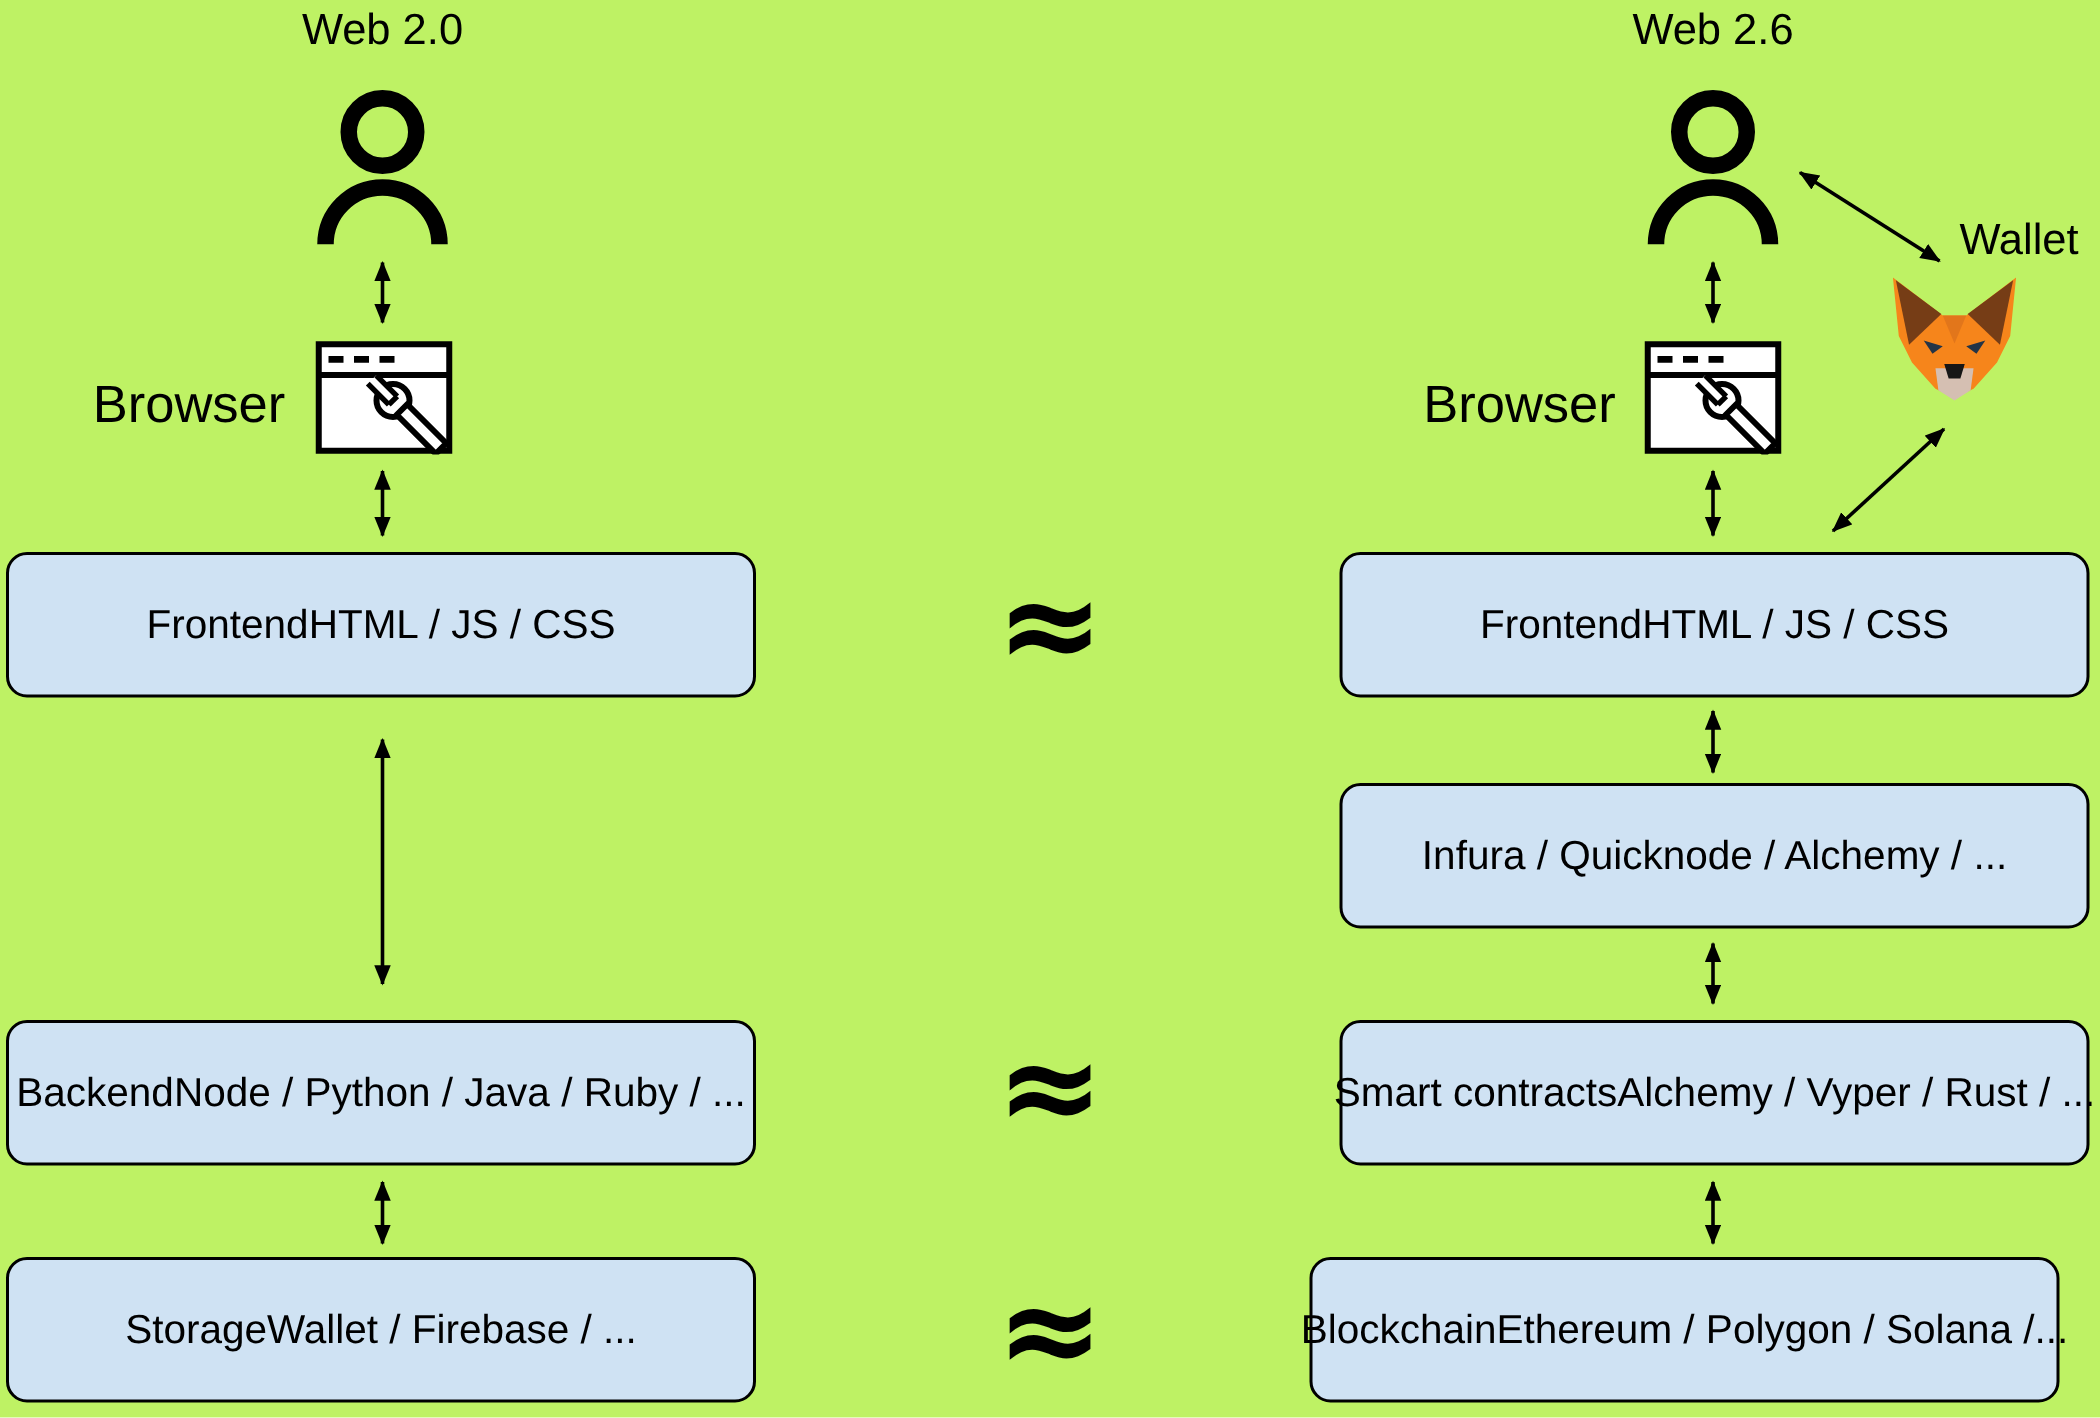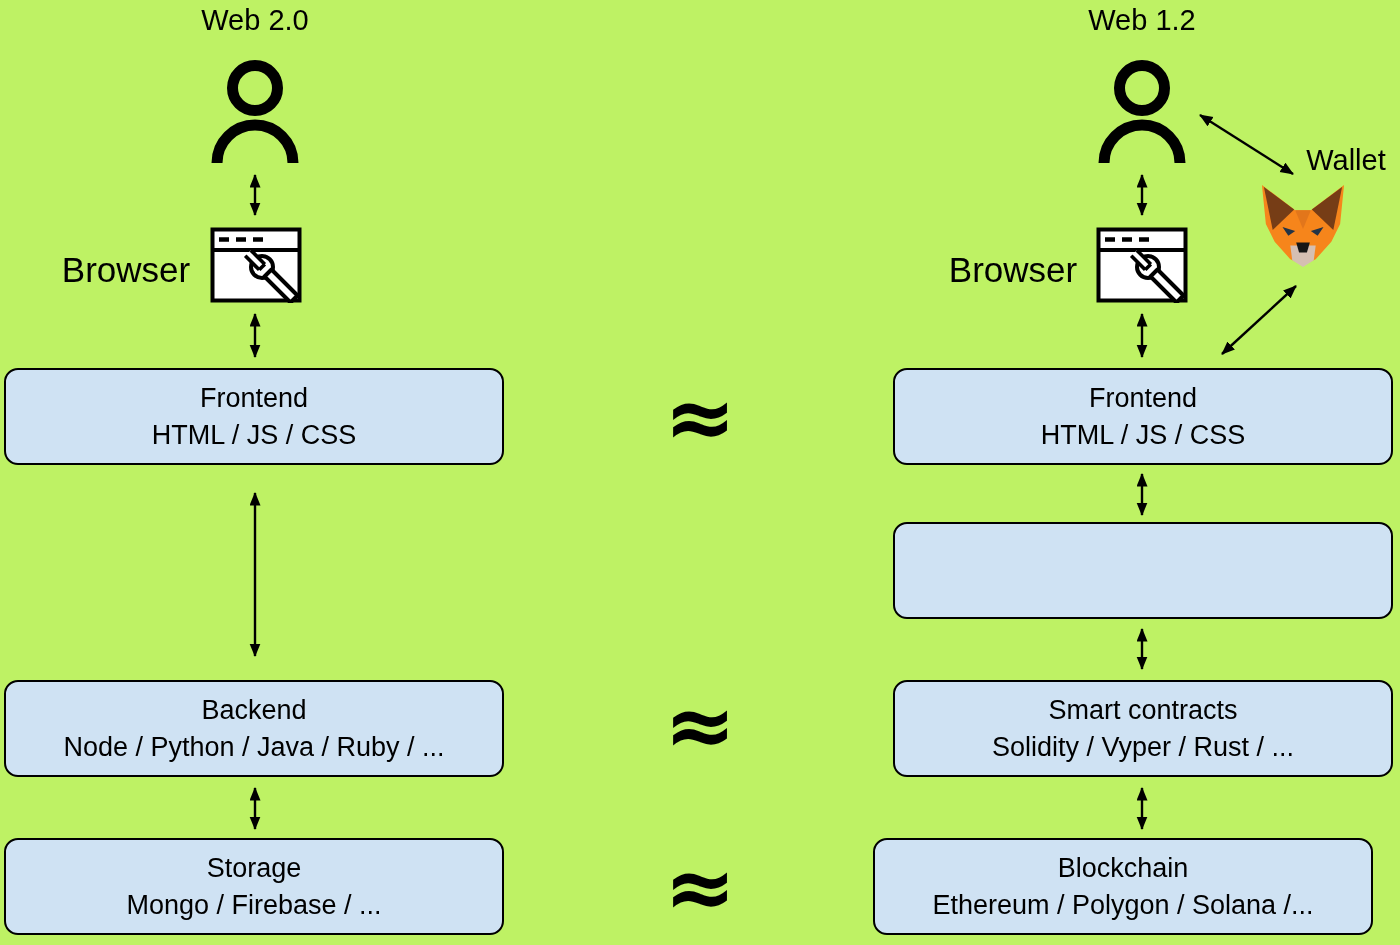--- a/index.html
+++ b/index.html
@@ -19,21 +19,21 @@
     font-size:35px; text-align:center; color:#000;
   }
   .wallet-label {
     position:absolute; left:1296px; top:144px; width:100px;
     font-size:29px; text-align:center; color:#000;
   }
   .box {
     position:absolute; width:500px; height:97px;
     background:#cfe2f3; border:2px solid #000000; border-radius:14px;
     box-sizing:border-box;
-    display:flex; flex-direction:column; align-items:center; justify-content:center;
+    display:flex; align-items:center; justify-content:center;
   }
   .box-line { font-size:27px; line-height:37px; text-align:center; white-space:nowrap; }
   .approx {
     position:absolute; width:120px; height:76px; left:640px;
     display:flex; align-items:center; justify-content:center;
     font-size:86px; font-weight:bold; color:#000;
     font-family:"DejaVu Sans","Liberation Sans",sans-serif;
   }
   .arrows { position:absolute; left:0; top:0; pointer-events:none; }
   svg { display:block; }
@@ -58,21 +58,21 @@
       <line x1="1142" y1="314" x2="1142" y2="357" marker-start="url(#ah)" marker-end="url(#ah)"></line>
       <line x1="1142" y1="474" x2="1142" y2="515" marker-start="url(#ah)" marker-end="url(#ah)"></line>
       <line x1="1142" y1="629" x2="1142" y2="669" marker-start="url(#ah)" marker-end="url(#ah)"></line>
       <line x1="1142" y1="788" x2="1142" y2="829" marker-start="url(#ah)" marker-end="url(#ah)"></line>
       <line x1="1200" y1="115" x2="1293" y2="174" marker-start="url(#ah)" marker-end="url(#ah)"></line>
       <line x1="1296" y1="286" x2="1222" y2="354" marker-start="url(#ah)" marker-end="url(#ah)"></line>
     </g>
   </svg>
 
   <div class="col-title" style="left:105px;">Web 2.0</div>
-  <div class="col-title" style="left:992px;">Web 1.2</div>
+  <div class="col-title" style="left:992px;">Web 2.6</div>
 
   <svg class="abs" style="left:208px; top:60px;" width="94" height="103" viewBox="0 0 94 103">
     <circle cx="47" cy="28" r="22.5" fill="none" stroke="#000" stroke-width="11"></circle>
     <path d="M 9 103 A 38 38 0 0 1 85 103" fill="none" stroke="#000" stroke-width="11"></path>
   </svg>
 
   <svg class="abs" style="left:1095px; top:60px;" width="94" height="103" viewBox="0 0 94 103">
     <circle cx="47" cy="28" r="22.5" fill="none" stroke="#000" stroke-width="11"></circle>
     <path d="M 9 103 A 38 38 0 0 1 85 103" fill="none" stroke="#000" stroke-width="11"></path>
   </svg>
@@ -131,32 +131,33 @@
   <div class="box" style="left:4px; top:368px;">
     <div class="box-line">Frontend</div>
     <div class="box-line">HTML / JS / CSS</div>
   </div>
   <div class="box" style="left:4px; top:680px;">
     <div class="box-line">Backend</div>
     <div class="box-line">Node / Python / Java / Ruby / ...</div>
   </div>
   <div class="box" style="left:4px; top:838px;">
     <div class="box-line">Storage</div>
-    <div class="box-line">Mongo / Firebase / ...</div>
+    <div class="box-line">Wallet / Firebase / ...</div>
   </div>
 
   <div class="box" style="left:893px; top:368px;">
     <div class="box-line">Frontend</div>
     <div class="box-line">HTML / JS / CSS</div>
   </div>
   <div class="box" style="left:893px; top:522px;">
+    <div class="box-line">Infura / Quicknode / Alchemy / ...</div>
   </div>
   <div class="box" style="left:893px; top:680px;">
     <div class="box-line">Smart contracts</div>
-    <div class="box-line">Solidity / Vyper / Rust / ...</div>
+    <div class="box-line">Alchemy / Vyper / Rust / ...</div>
   </div>
   <div class="box" style="left:873px; top:838px;">
     <div class="box-line">Blockchain</div>
     <div class="box-line">Ethereum / Polygon / Solana /...</div>
   </div>
 
   <div class="approx" style="top:379px;">≈</div>
   <div class="approx" style="top:687px;">≈</div>
   <div class="approx" style="top:849px;">≈</div>
 

